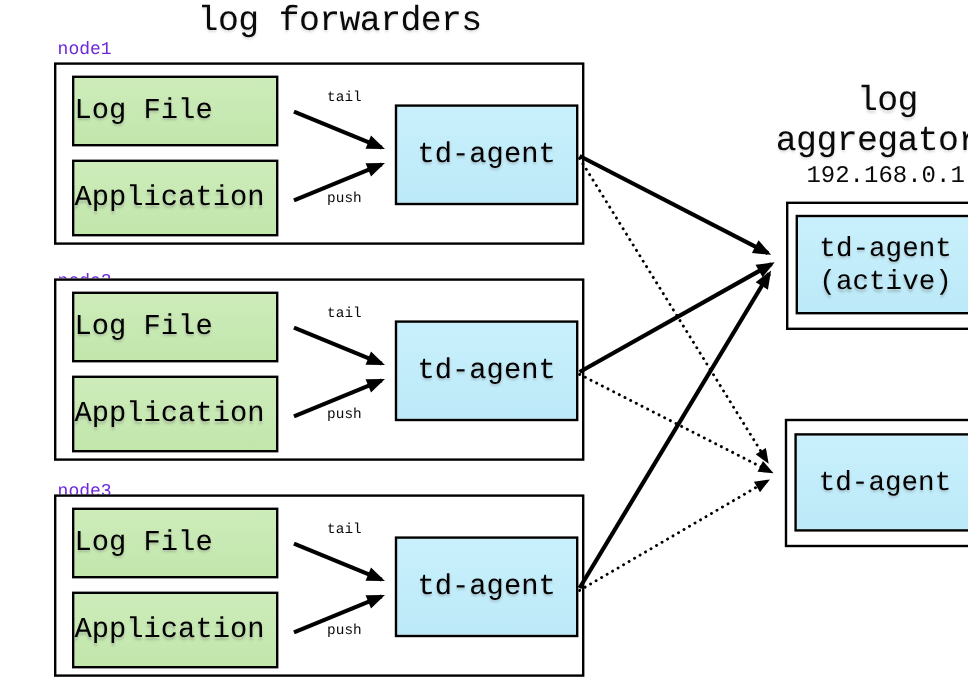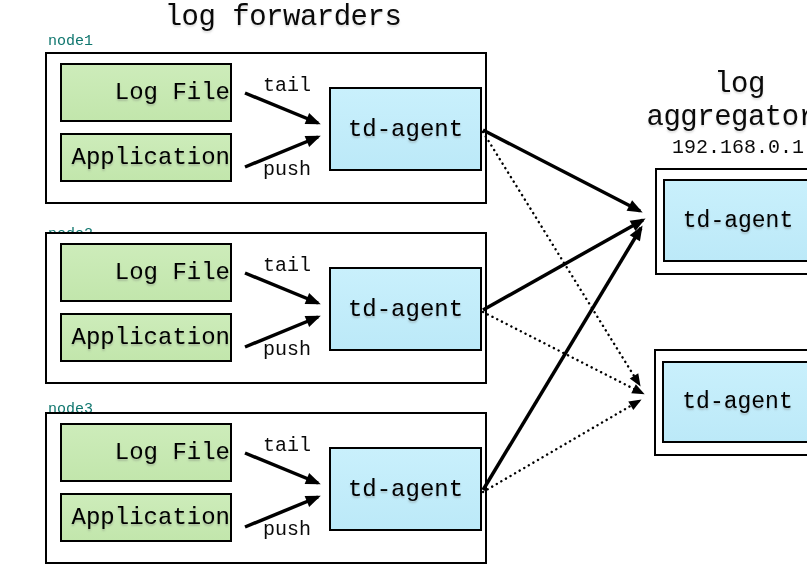--- a/index.html
+++ b/index.html
@@ -9,42 +9,42 @@
     font-family:Liberation Mono, monospace; color:#000; overflow:hidden;margin-left:40px;
   }
   .title {
     position:absolute; font-size:29px; font-weight:400; text-align:center;
     letter-spacing:-0.5px; color:#0a0a0a;
     text-shadow:0 2px 2px rgba(120,120,120,0.25);
   }
   #title-forwarders { left:40px; top:1px;  width:406px; }
   #title-aggregators{ left:592px; top:68px; width:215px; }
 
-  .node-label { position:absolute; left:8px; font-size:15px; color:#0f766e; }
+  .node-label { position:absolute; left:8px; font-size:15px; color:#6d28d9; }
   .node-box {
     position:absolute; left:5px; width:442px; height:152px;
     border:2.5px solid #000; background:#fff;
   }
   .src-box {
     position:absolute; left:13px; width:172px; height:59px;
     border:2px solid #000;
     background:linear-gradient(180deg,#cdecba 0%, #c2e6ac 100%);
-    display:flex; align-items:center; justify-content:flex-end;
+    display:flex; align-items:center; justify-content:flex-start;
     font-size:24px;
   }
-  .src-box.app { height:49px; }
+  .src-box.app { height:64px; }
   .agent-box {
     position:absolute; left:282px; top:33px; width:153px; height:84px;
     border:2px solid #000;
     background:linear-gradient(180deg,#c9f0fc 0%, #bce9f8 100%);
     display:flex; align-items:center; justify-content:center;
     font-size:24px;
   }
   .arrow-label {
-    position:absolute; width:60px; font-size:20px; text-align:center;
+    position:absolute; width:60px; font-size:12px; text-align:center;
     color:#0a0a0a;
   }
   .shadowed { text-shadow:0 2px 2px rgba(110,110,110,0.35); }
 
   .ip-label { position:absolute; font-size:20px; text-align:center; color:#0a0a0a; }
   .agg-outer { position:absolute; border:2.5px solid #000; background:#fff; }
   .agg-inner {
     position:absolute; border:2.5px solid #000;
     background:linear-gradient(180deg,#c9f0fc 0%, #bce9f8 100%);
     display:flex; flex-direction:column; align-items:center; justify-content:center;
@@ -113,20 +113,21 @@
       <span class="shadowed">td-agent</span>
     </div>
     <div class="arrow-label" style="left:210px; top:20px">tail</div>
     <div class="arrow-label" style="left:210px; top:104px">push</div>
   </div>
 
   <div class="ip-label" id="ip1">192.168.0.1</div>
   <div class="agg-outer" id="agg1-outer">
     <div class="agg-inner" id="agg1-inner">
       <span class="shadowed">td-agent</span>
+      <span class="shadowed">(active)</span>
     </div>
   </div>
 
   <div class="agg-outer" id="agg2-outer">
     <div class="agg-inner" id="agg2-inner">
       <span class="shadowed">td-agent</span>
     </div>
   </div>
 
   <svg class="connections" width="807" height="574" viewBox="0 0 807 574">

